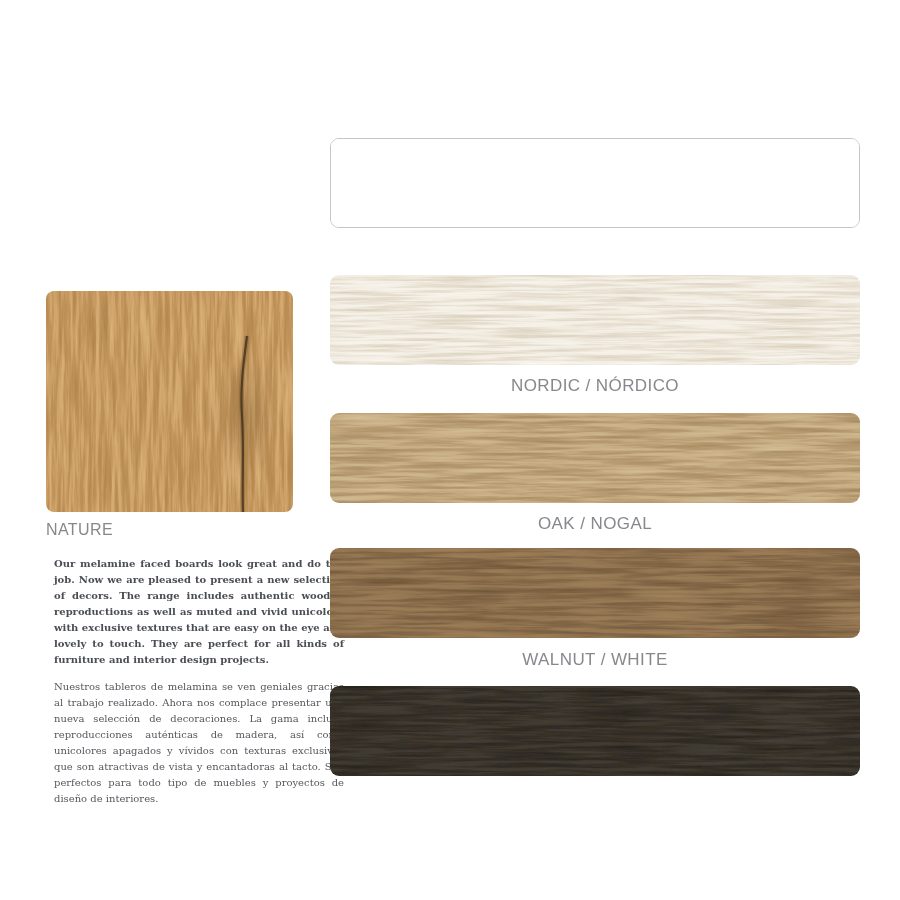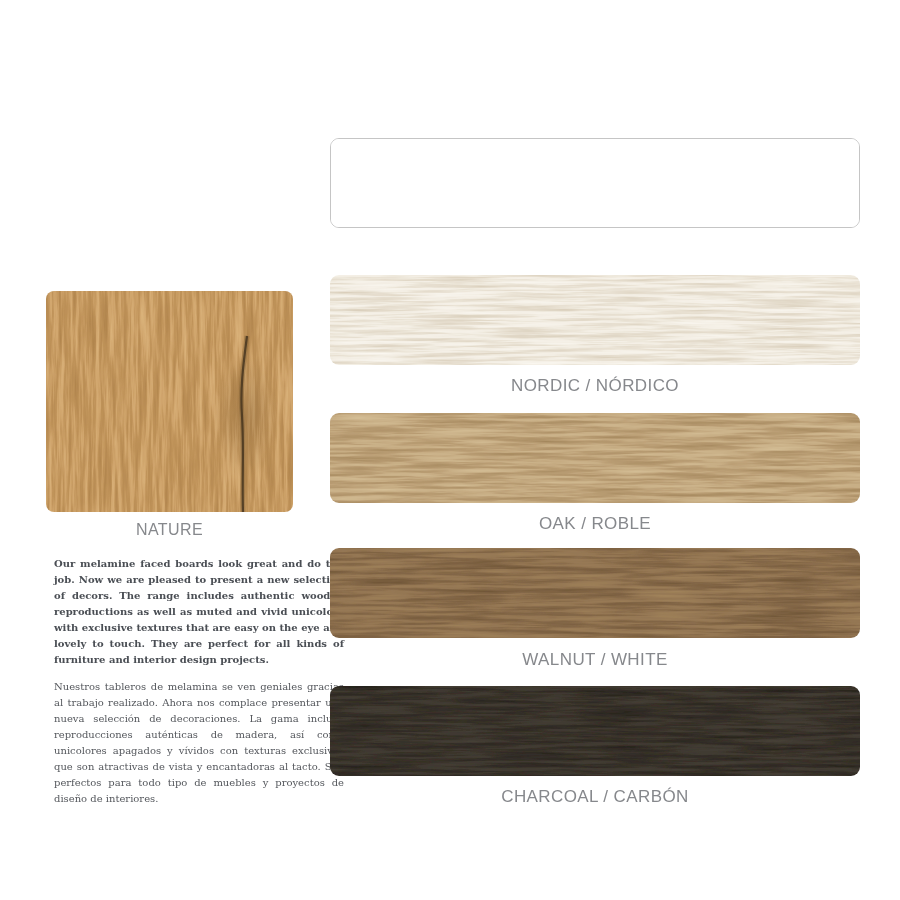--- a/index.html
+++ b/index.html
@@ -41,21 +41,20 @@
   .l-nordic{top:376px}
   .l-oak{top:514px}
   .l-walnut{top:650px}
   .l-charcoal{top:787px}
   .nature-swatch{
     position:absolute;left:46px;top:291px;width:247px;height:221px;
     border-radius:8px;overflow:hidden;
   }
   .nature-label{
     position:absolute;left:46px;top:521px;width:247px;
-    text-align:center;
     font-size:16px;
     letter-spacing:0.4px;
     color:#86888c;
   }
   .desc{
     position:absolute;left:35px;top:556px;width:290px;
     font-family:"DejaVu Serif",serif;
     font-size:10px;
     line-height:16px;
     text-align:justify;
@@ -149,21 +148,21 @@
           <feMerge>
               <feMergeNode in="SourceGraphic"></feMergeNode>
               <feMergeNode in="gL"></feMergeNode>
               <feMergeNode in="gD"></feMergeNode>
             </feMerge>
         </filter>
       </defs>
       <rect x="0" y="0" width="530" height="90" filter="url(#wood-oak)" fill="#c1a57b"></rect>
     </svg>
   </div>
-  <div class="strip-label l-oak">OAK / ROBLE</div>
+  <div class="strip-label l-oak">OAK / NOGAL</div>
 
   <div class="strip s-walnut">
     <svg width="530" height="90" viewBox="0 0 530 90" preserveAspectRatio="none">
       <defs>
         <filter id="wood-walnut" x="-5%" y="-5%" width="110%" height="110%">
           <feTurbulence type="fractalNoise" baseFrequency="0.010 0.22" numOctaves="4" seed="23" result="n"></feTurbulence>
           <feColorMatrix in="n" type="matrix" values="0 0 0 0 0  0 0 0 0 0  0 0 0 0 0  0 0 0 2.1 -0.9" result="aD"></feColorMatrix>
           <feFlood flood-color="#634a2c" flood-opacity="0.8" result="fD"></feFlood>
           <feComposite in="fD" in2="aD" operator="in" result="gD"></feComposite>
           <feColorMatrix in="n" type="matrix" values="0 0 0 0 0  0 0 0 0 0  0 0 0 0 0  0 0 0 -2.1 1.2" result="aL"></feColorMatrix>
@@ -195,15 +194,14 @@
           <feMerge>
               <feMergeNode in="SourceGraphic"></feMergeNode>
               <feMergeNode in="gL"></feMergeNode>
               <feMergeNode in="gD"></feMergeNode>
             </feMerge>
         </filter>
       </defs>
       <rect x="0" y="0" width="530" height="90" filter="url(#wood-charcoal)" fill="#3b362e"></rect>
     </svg>
   </div>
-  <div class="strip-label l-charcoal">CHARCOAL / CARBÓN</div>
 
 </div>
 
 </body></html>

